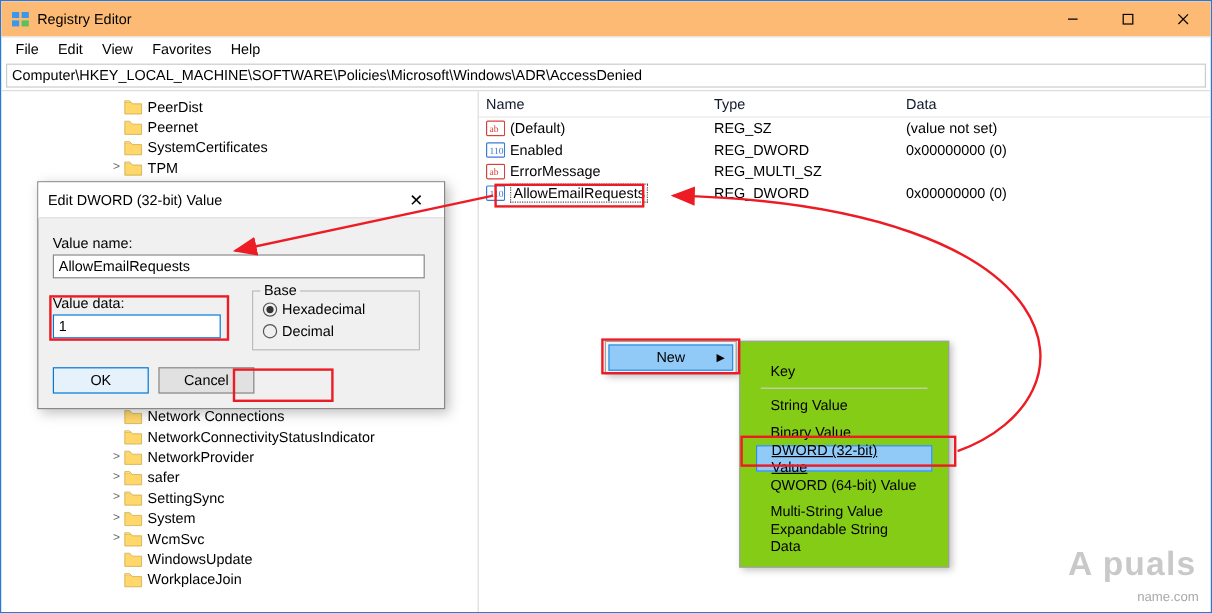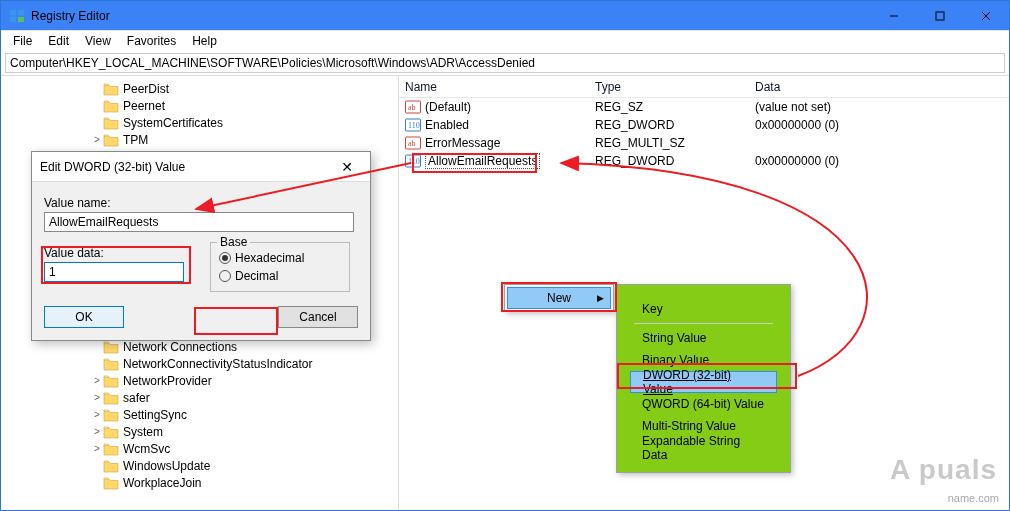--- a/index.html
+++ b/index.html
@@ -11,21 +11,21 @@
     width: 1010px;
     height: 511px;
     position: relative;
     overflow: hidden;
     border: 1px solid #2978d6;
   }
   .titlebar {
     height: 30px;
     display: flex;
     align-items: center;
-    background: #3b82f6;
+    background: #fdba74;
     border-bottom: 1px solid #e5e5e5;
   }
   .titlebar .app-icon {
     width: 16px; height: 16px;
     margin: 0 6px 0 8px;
     display: inline-flex;
   }
   .titlebar .title { flex: 0 0 auto; }
   .titlebar .spacer { flex: 1; }
   .winbtn {
@@ -148,21 +148,21 @@
     width: 140px;
     position: relative;
   }
   .fieldset .legend {
     position: absolute; top: -8px; left: 6px;
     background: #f0f0f0; padding: 0 3px;
   }
   .radio-row { display:flex; align-items:center; margin-top:4px; gap:4px;}
   .radio { width:12px; height:12px; border:1px solid #555; border-radius:50%; display:inline-flex; align-items:center; justify-content:center;}
   .radio.checked::after { content:""; width:6px; height:6px; background:#333; border-radius:50%; }
-  .dlg-buttons { display:flex; justify-content:space-between; gap:8px; margin-top:14px;}
+  .dlg-buttons { display:flex; justify-content:flex-start; gap:8px; margin-top:14px;}
   .btn {
     width: 80px; height: 22px;
     border: 1px solid #888;
     background: #e1e1e1;
     display:flex; align-items:center; justify-content:center;
   }
   .btn.default { border: 1px solid #0078d7; background:#e5f1fb; }
 
   
   .ctx1 {

